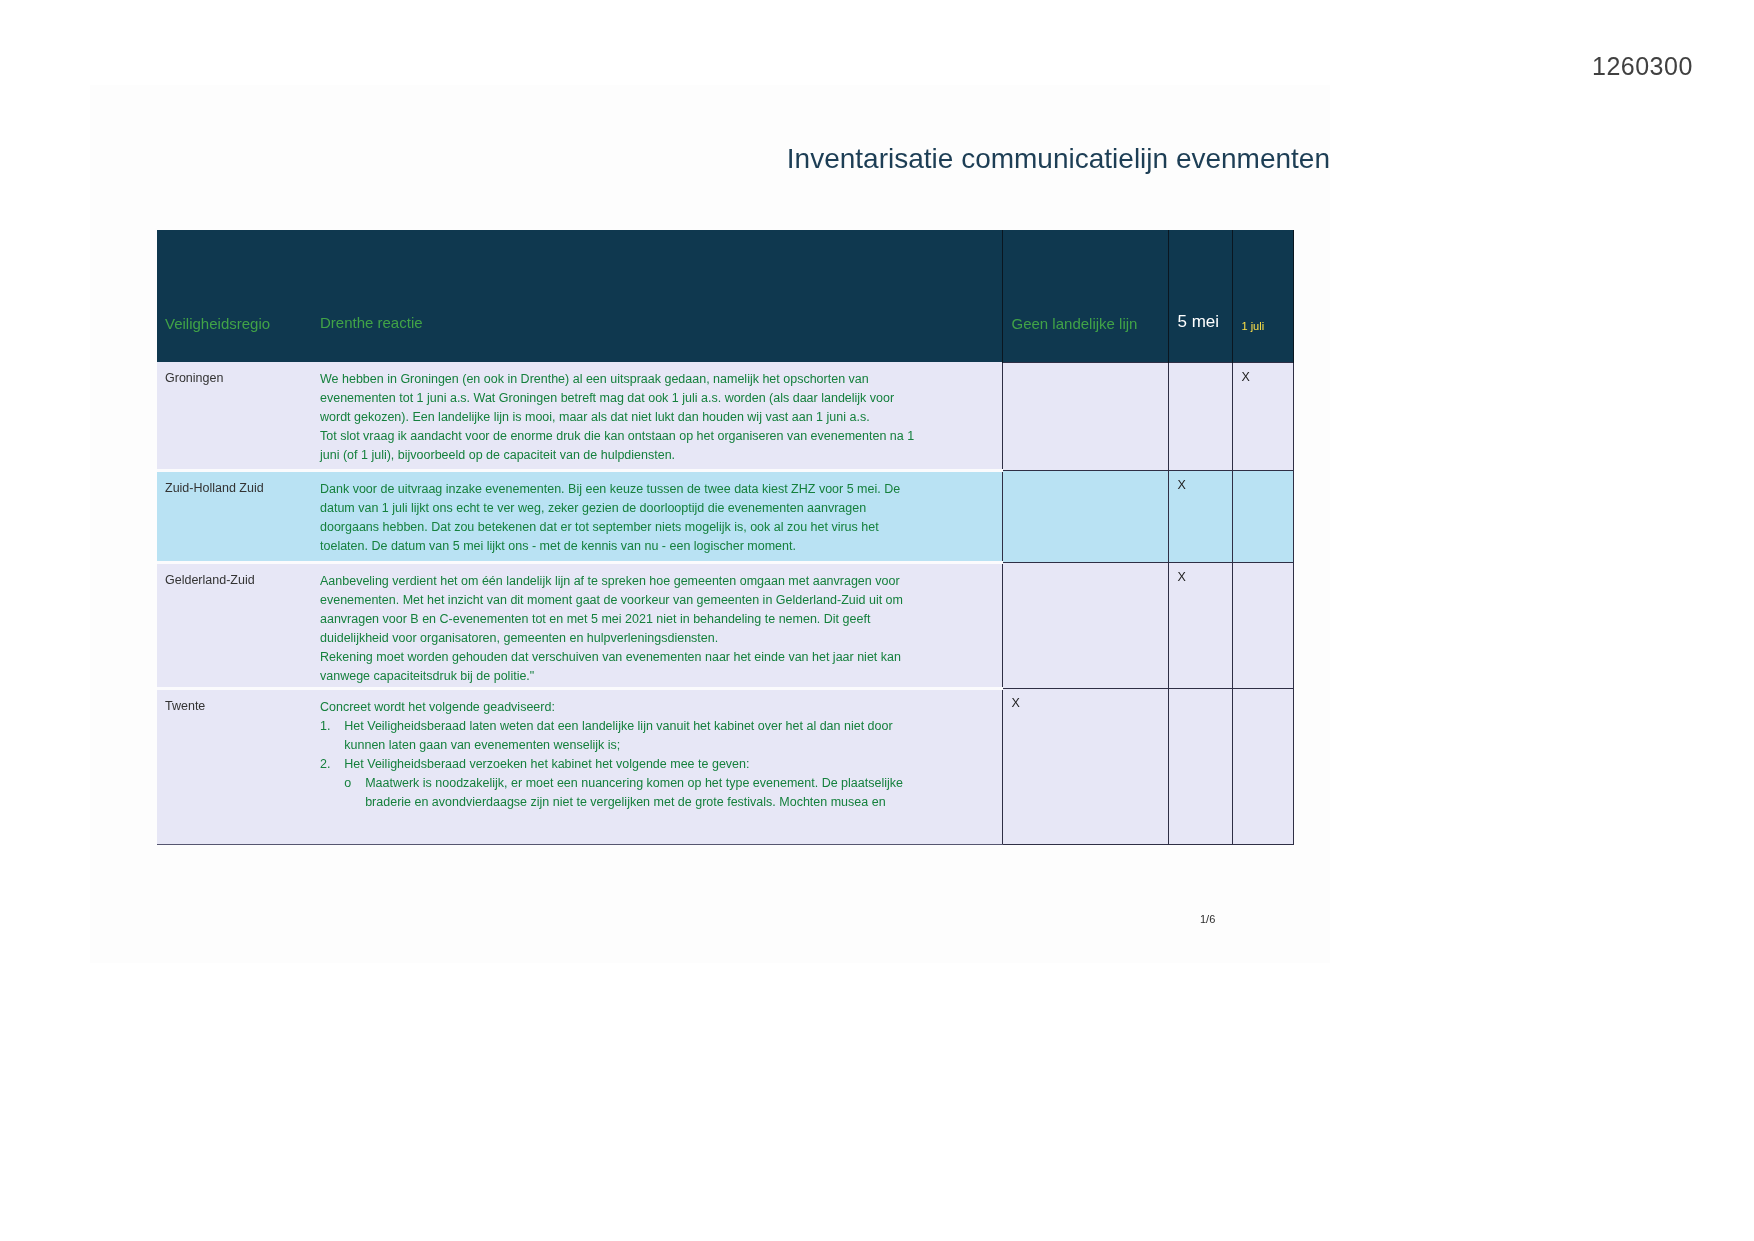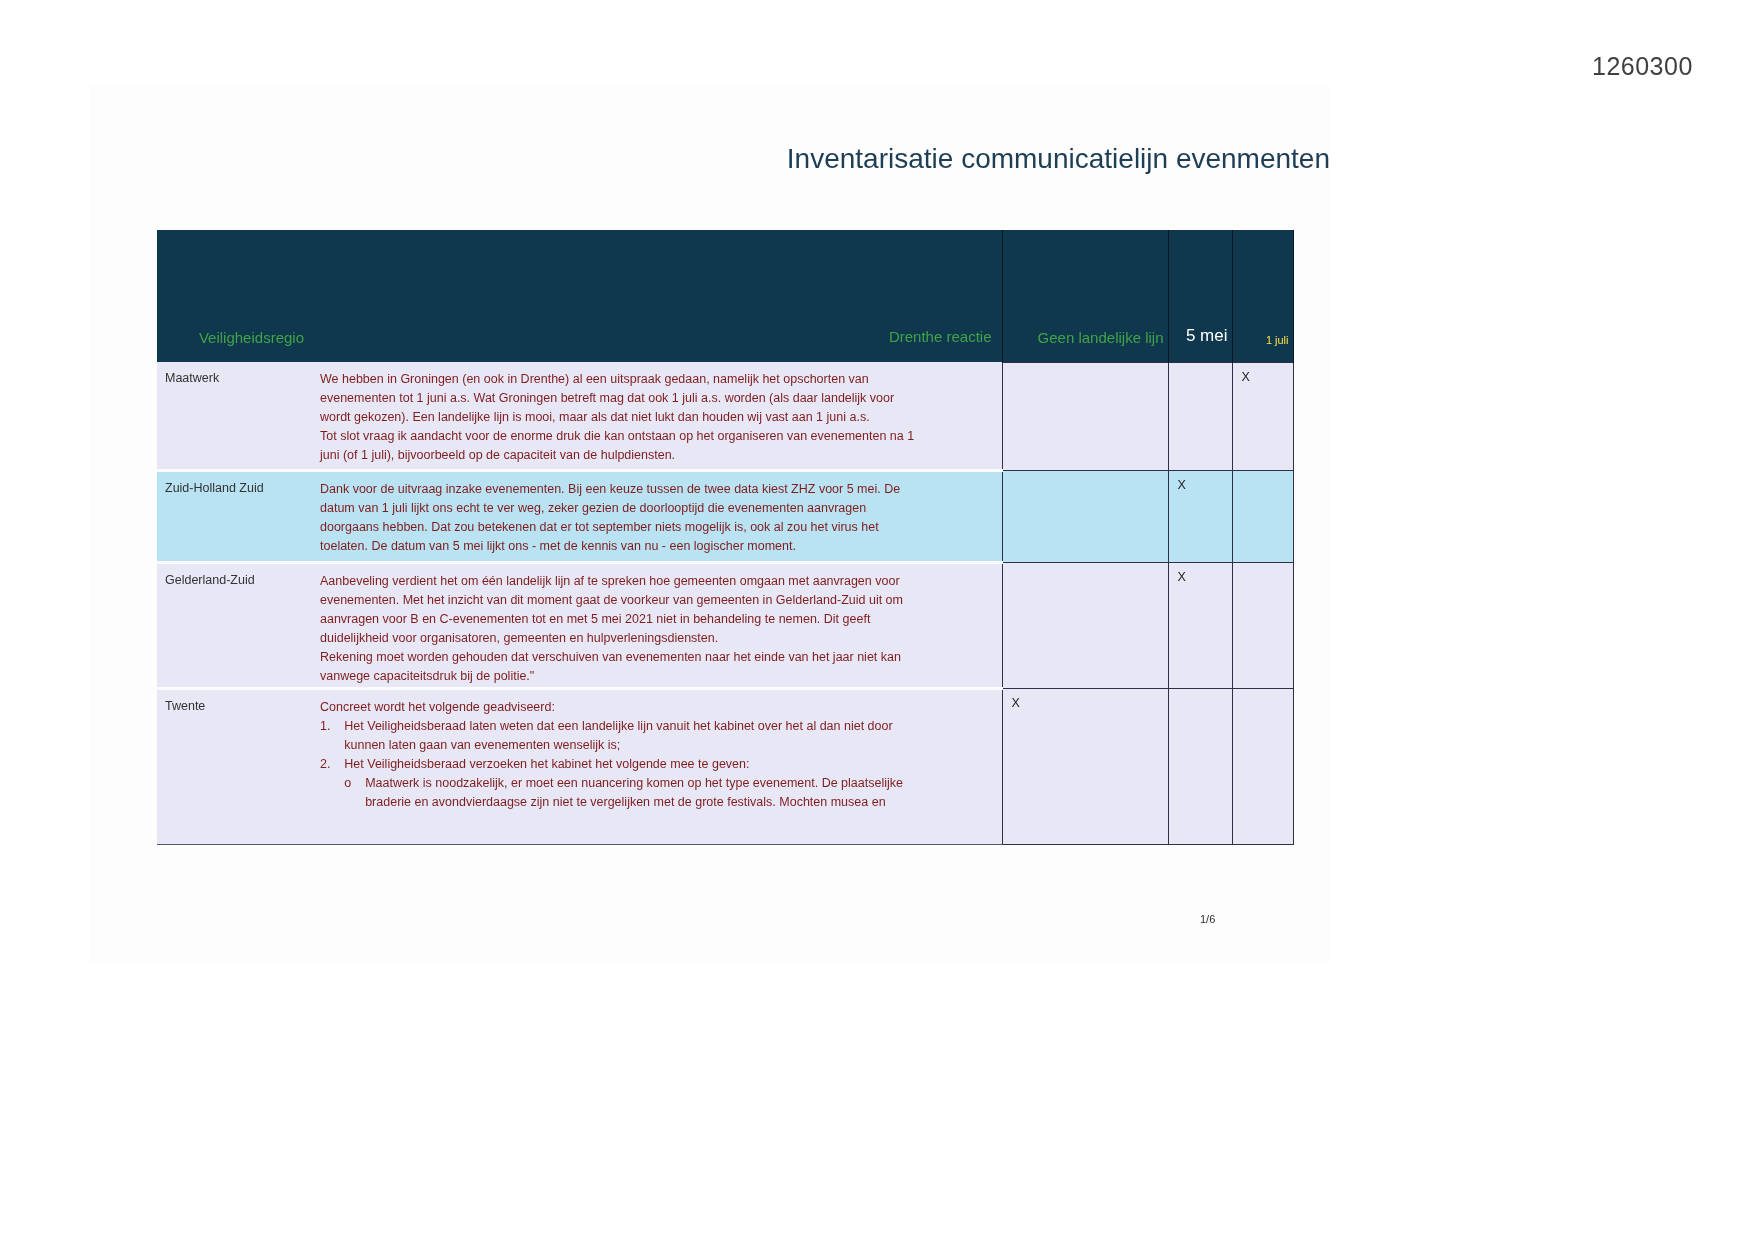--- a/index.html
+++ b/index.html
@@ -10,25 +10,25 @@
   
   .logo { position:absolute; left:60px; top:25px; width:240px; height:100px; }
   .logo svg { position:absolute; left:0; top:0; }
   .logo-text { position:absolute; left:120px; top:22px; font-family:"DejaVu Sans Mono", monospace; font-weight:bold; font-size:15px; line-height:18px; color:#16344e; }
 
   .page-title { position:absolute; left:0; top:58px; width:1240px; text-align:right; font-size:28px; color:#1d3e55; }
 
   
   table.main { position:absolute; left:67px; top:145px; width:1136px; border-collapse:collapse; table-layout:fixed; }
   td { vertical-align:top; overflow:hidden; }
-  tr.hdr td { background:#0f384f; vertical-align:bottom; padding-bottom:16px; color:#41a347; font-size:15px;text-align:right; }
+  tr.hdr td { background:#0f384f; vertical-align:bottom; padding-bottom:30px; color:#41a347; font-size:15px; }
   tr.hdr td.c-geen, tr.hdr td.c-mei, tr.hdr td.c-juli { border-left:1px solid #0a1620; }
   tr.hdr td.c-juli { border-right:1px solid #0a1620; }
   td.c-region { padding:9px 6px 0 8px; font-size:12.5px; color:#333; }
-  td.c-reaction { padding:8px 10px 0 10px; font-size:12.5px; color:#7f1d1d; line-height:19px; white-space:pre-wrap; }
+  td.c-reaction { padding:8px 10px 0 10px; font-size:12.5px; color:#15803d; line-height:19px; white-space:pre-wrap; }
   td.c-geen, td.c-mei, td.c-juli { border-left:1px solid #2f2f45; font-size:12.5px; color:#222; padding:7px 4px 0 9px; }
   td.c-juli { border-right:1px solid #2f2f45; }
   tr.body td.c-geen, tr.body td.c-mei, tr.body td.c-juli { border-top:1px solid #2f2f45; border-bottom:1px solid #2f2f45; }
   tr.body td.c-region, tr.body td.c-reaction { border-bottom:3px solid #fbfbfd; }
   tr.body.last td.c-region, tr.body.last td.c-reaction { border-bottom:1px solid #565670; }
   tr.lavender td { background:#e7e7f6; }
   tr.blue td { background:#b9e2f3; }
 
   .page-num { position:absolute; left:1110px; top:828px; font-size:11px; color:#2e2e2e; }
 </style>
@@ -52,21 +52,21 @@
     </colgroup>
     <tbody>
         <tr class="hdr" style="height:132px">
       <td class="c-region" style="padding-left:8px">Veiligheidsregio</td>
       <td class="c-reaction" style="padding-left:10px;font-size:15px;color:#41a347">Drenthe reactie</td>
       <td class="c-geen" style="color:#41a347;font-size:15px">Geen landelijke lijn</td>
       <td class="c-mei" style="color:#ffffff;font-size:17px">5 mei</td>
       <td class="c-juli" style="color:#fde047;font-size:11px">1 juli</td>
     </tr>
     <tr class="body lavender" style="height:108px">
-      <td class="c-region">Maatwerk</td>
+      <td class="c-region">Groningen</td>
       <td class="c-reaction">We hebben in Groningen (en ook in Drenthe) al een uitspraak gedaan, namelijk het opschorten van
 evenementen tot 1 juni a.s. Wat Groningen betreft mag dat ook 1 juli a.s. worden (als daar landelijk voor
 wordt gekozen). Een landelijke lijn is mooi, maar als dat niet lukt dan houden wij vast aan 1 juni a.s.
 Tot slot vraag ik aandacht voor de enorme druk die kan ontstaan op het organiseren van evenementen na 1
 juni (of 1 juli), bijvoorbeeld op de capaciteit van de hulpdiensten.</td>
       <td class="c-geen"></td>
       <td class="c-mei"></td>
       <td class="c-juli">X</td>
     </tr>
     <tr class="body blue" style="height:92px">

